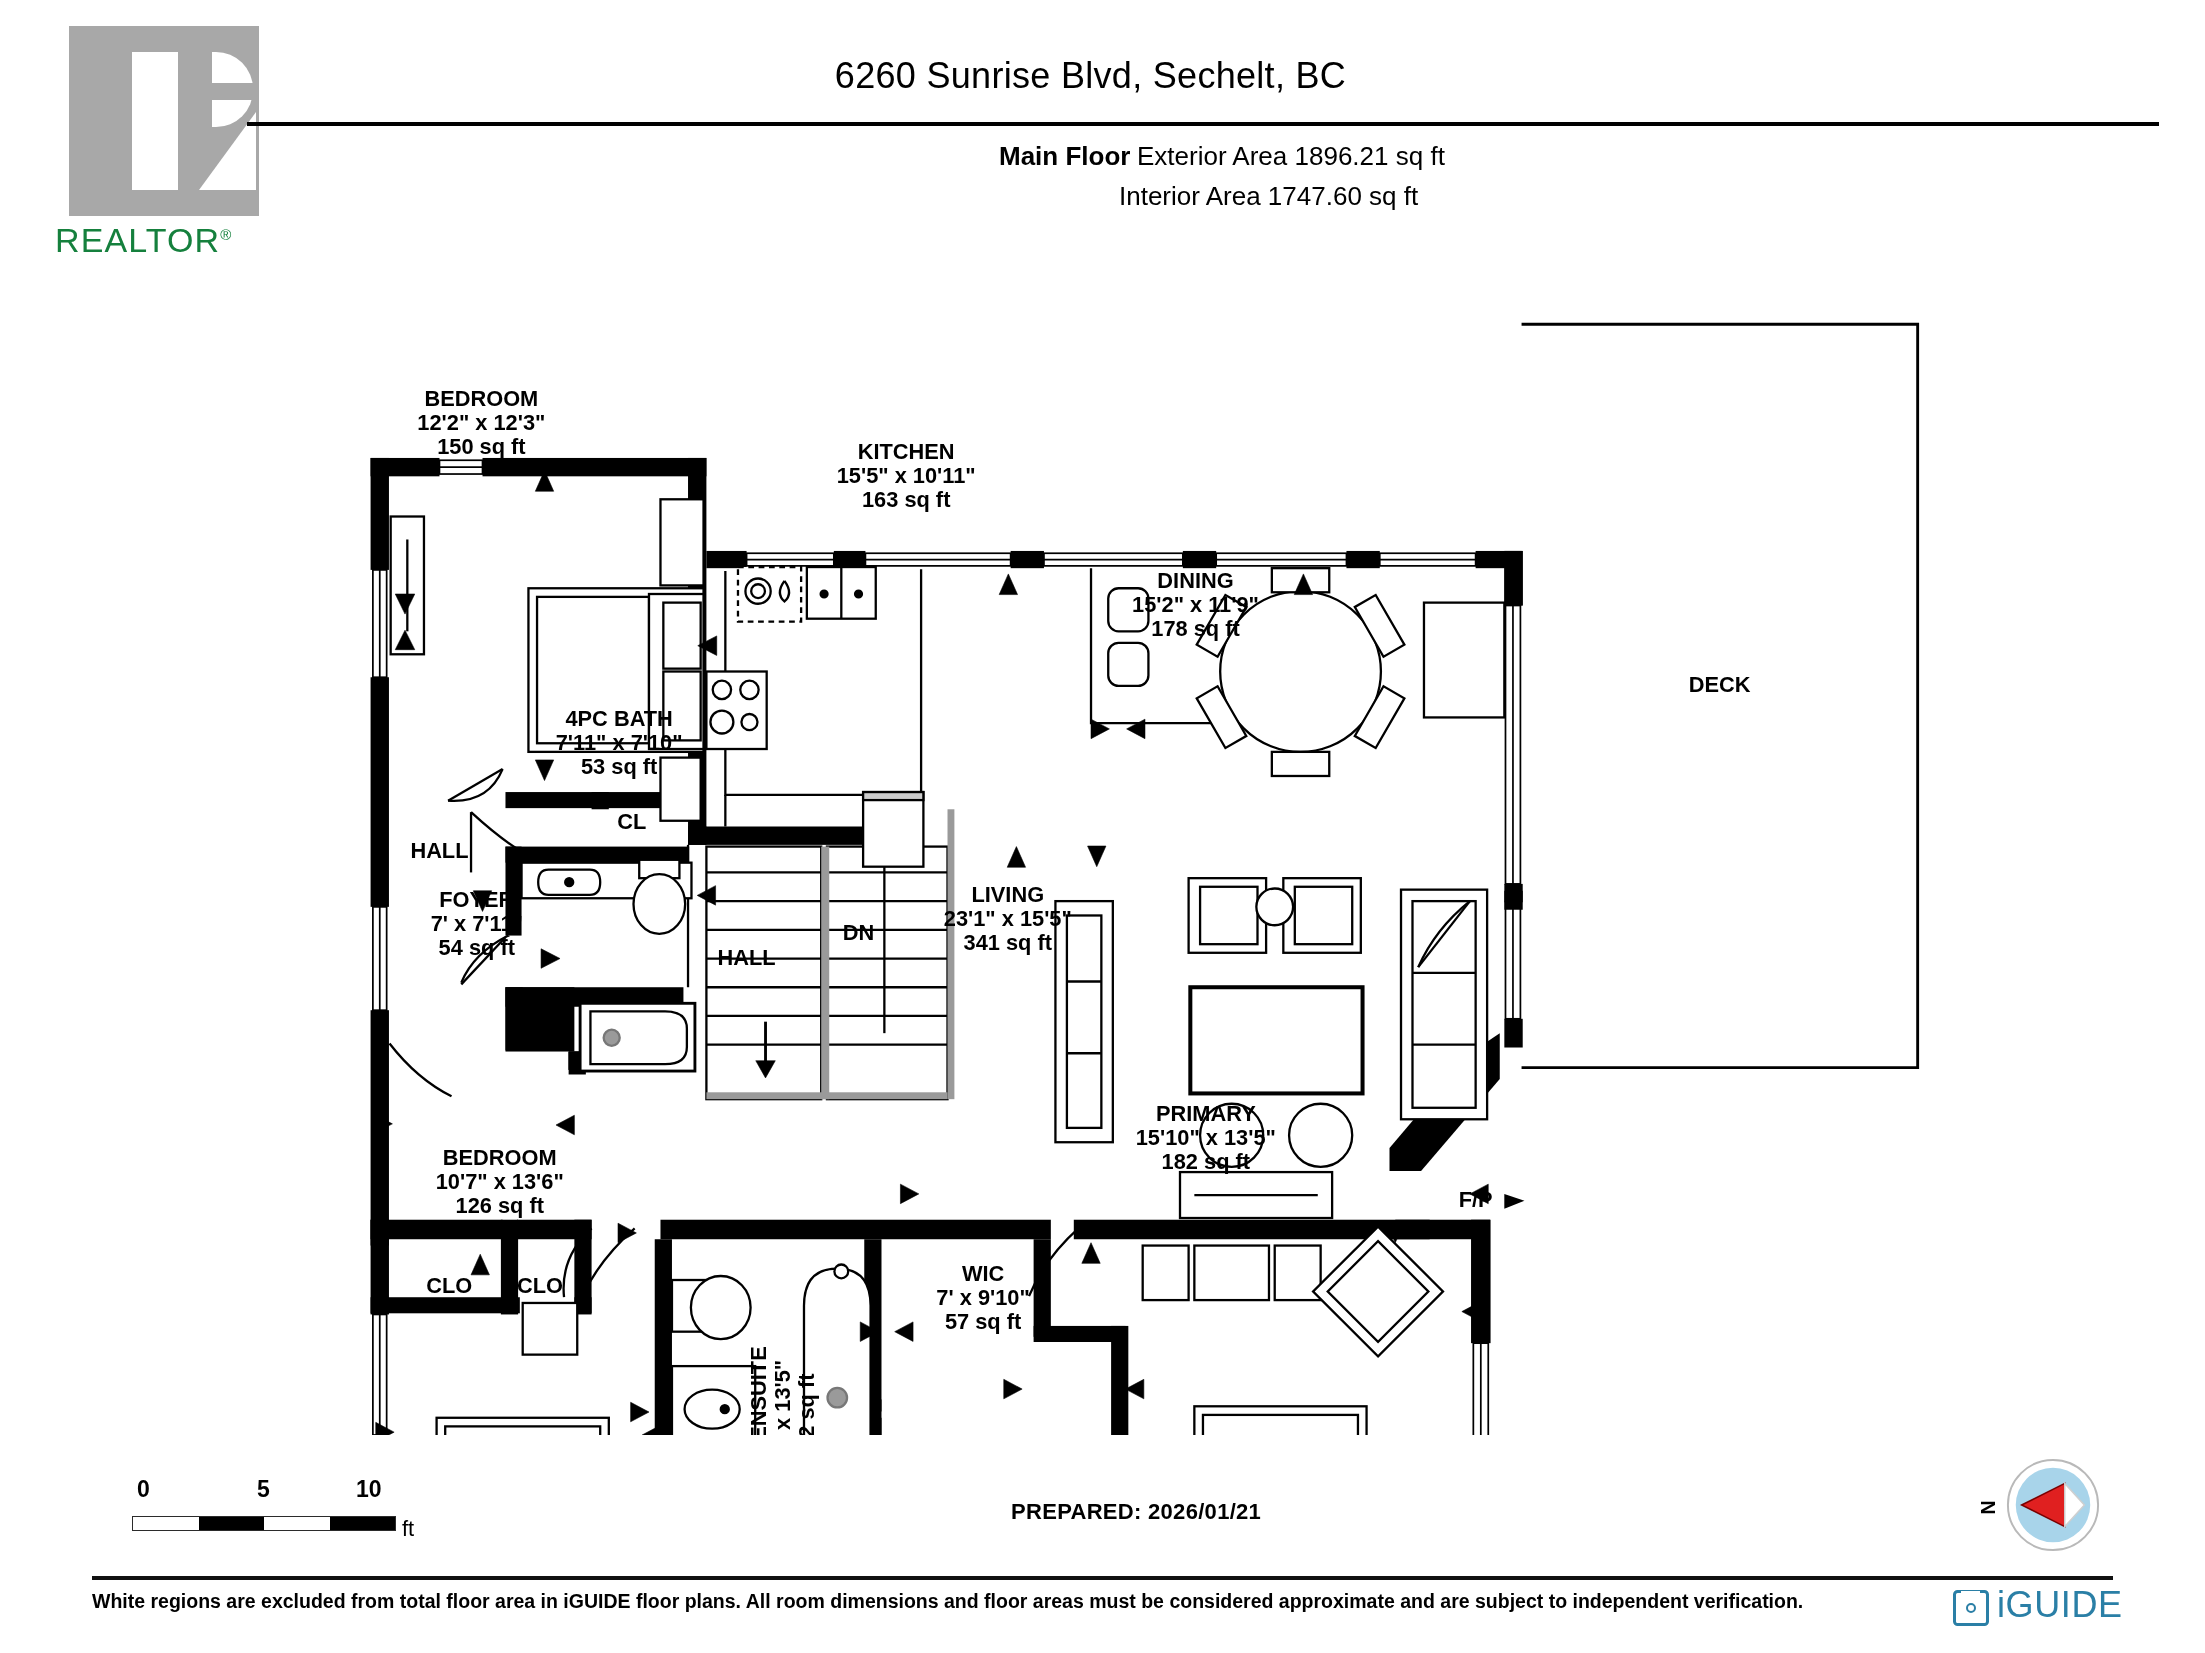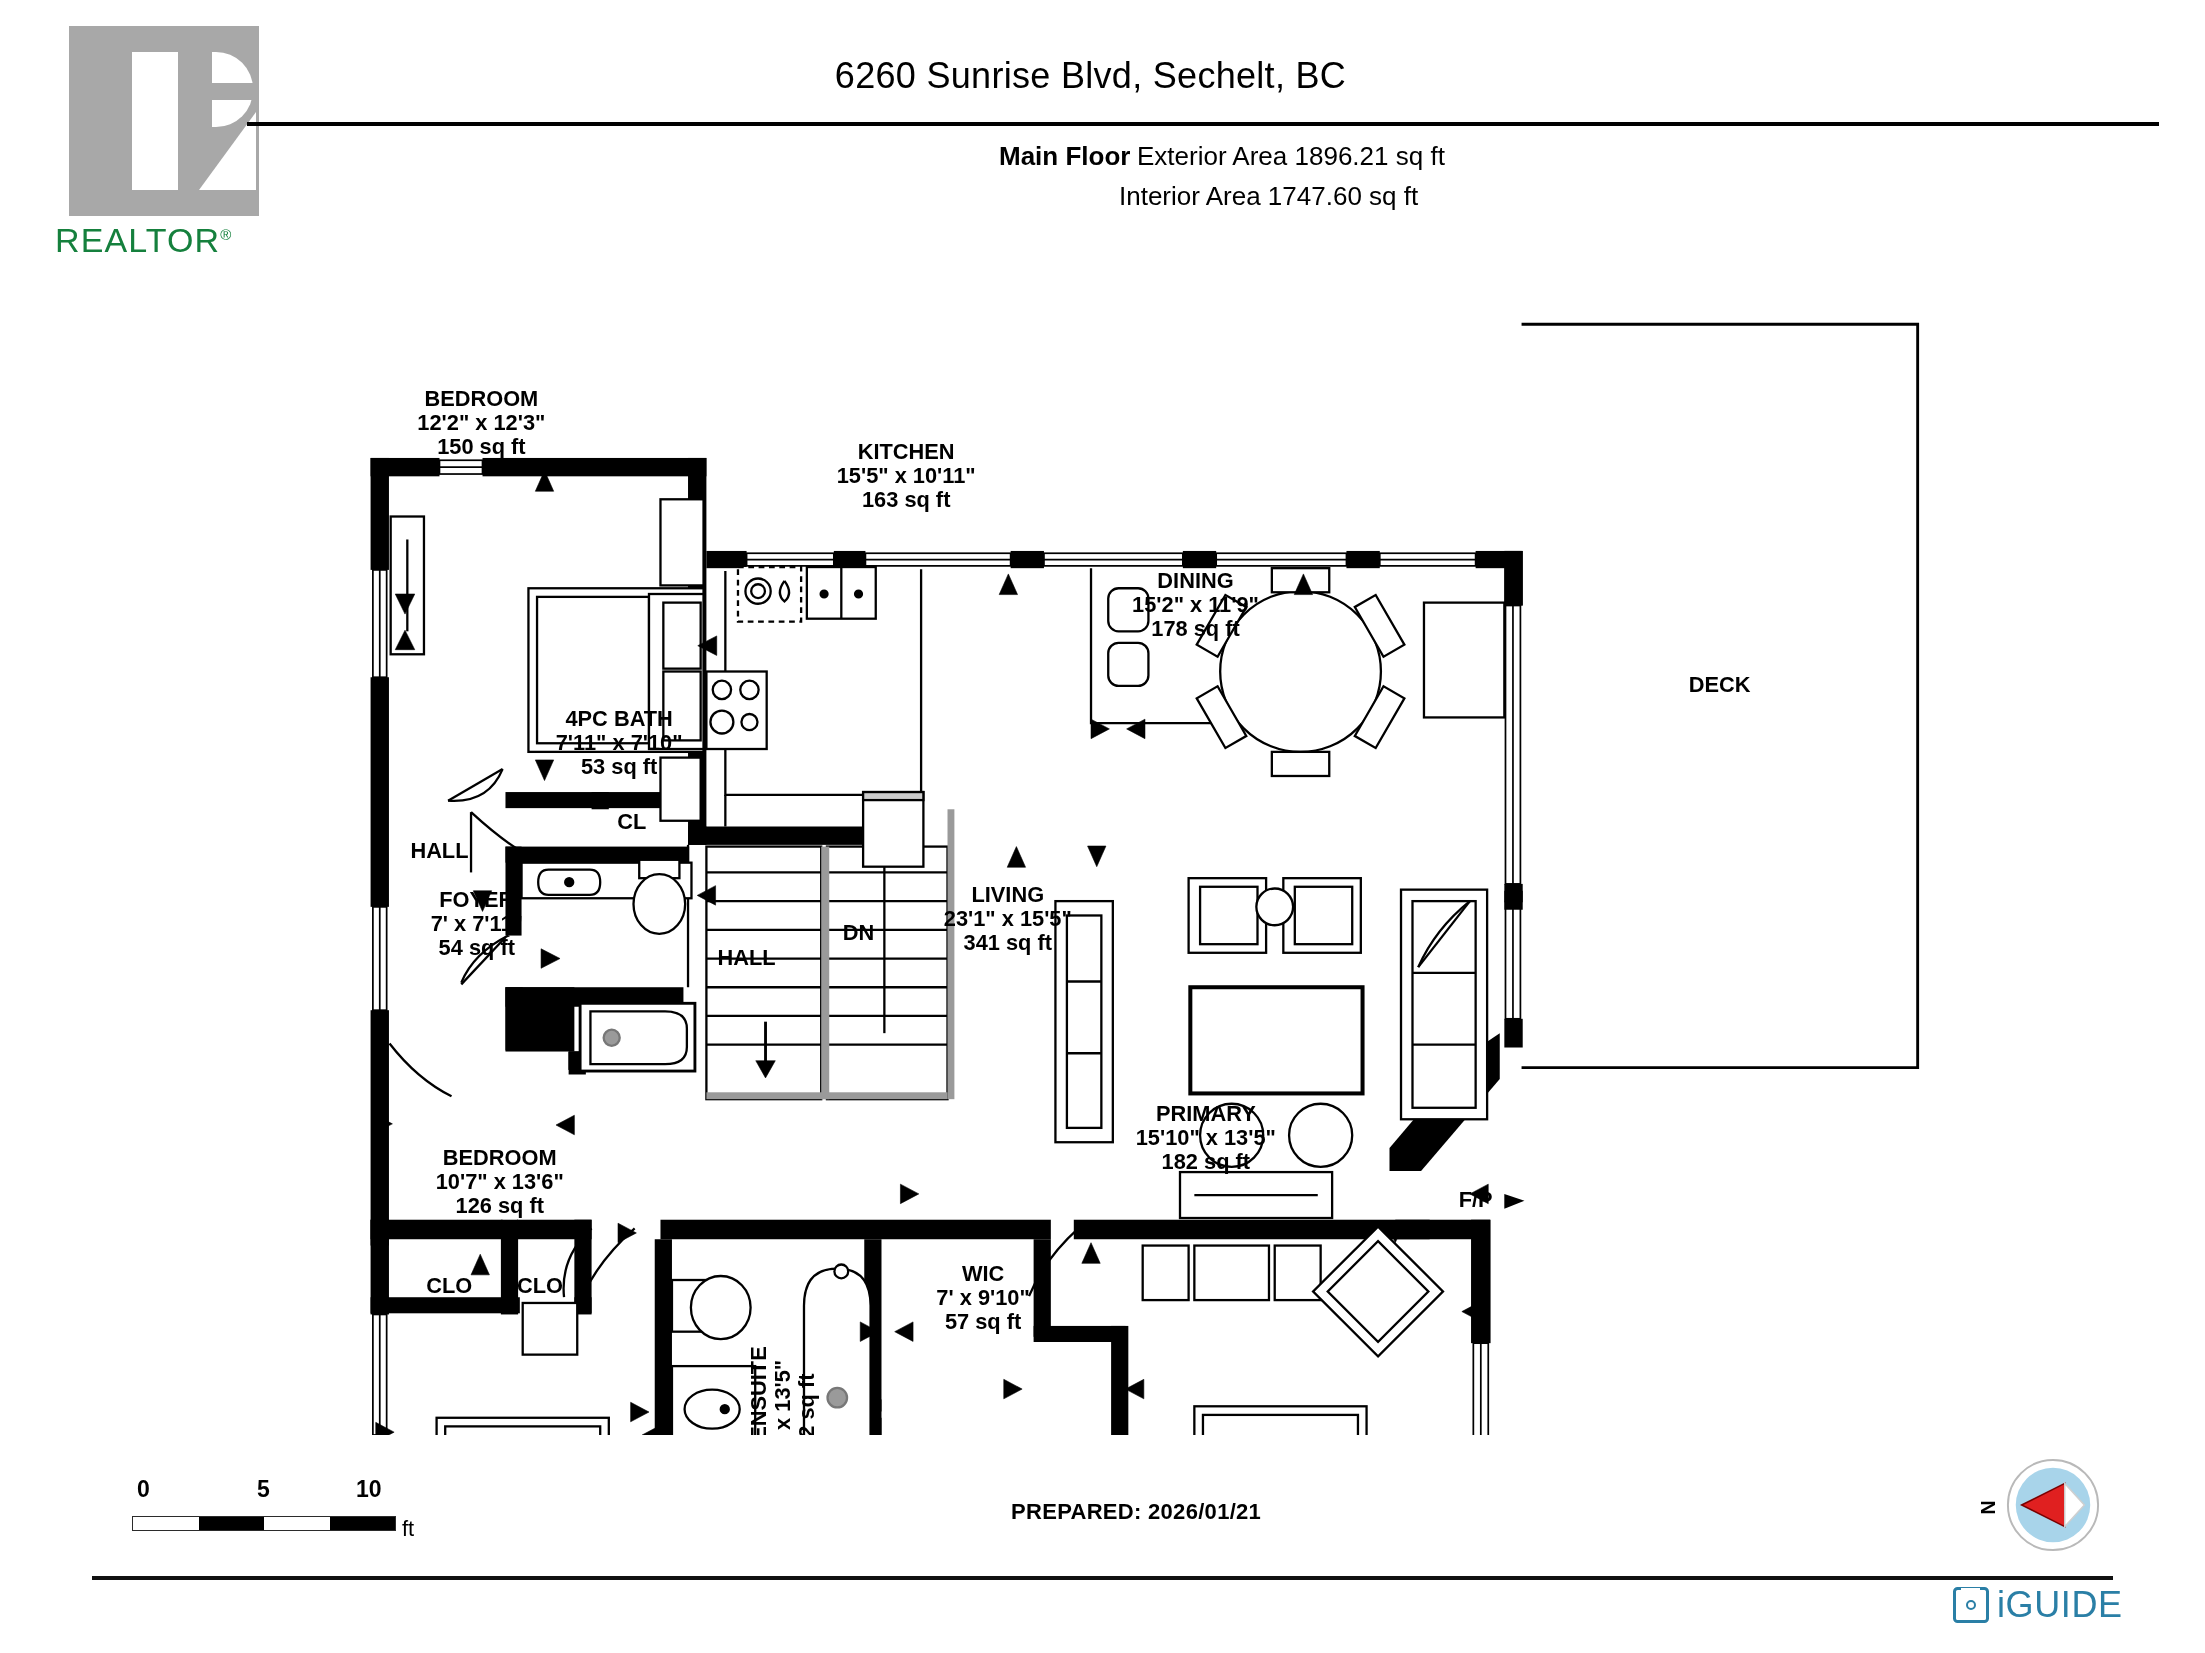--- a/index.html
+++ b/index.html
@@ -41,21 +41,21 @@
 
   .prepared{position:absolute;left:1011px;top:1499px;font-size:22px;font-weight:bold;letter-spacing:0.3px;text-align:right;}
 
   .compass{position:absolute;left:2004px;top:1456px;width:98px;height:98px;}
   .compass-n{position:absolute;left:1981px;top:1496px;font-size:19.5px;font-weight:bold;
              transform:rotate(-90deg);transform-origin:center;}
 
   .rule-bot{position:absolute;left:92px;top:1576px;width:2021px;height:4px;background:#111;}
   .disclaimer{position:absolute;left:92px;top:1590px;width:1838px;font-size:19.5px;font-weight:bold;}
 
-  .iguide{position:absolute;left:1953px;top:1584px;display:flex;align-items:center;gap:8px;}
+  .iguide{position:absolute;left:1953px;top:1584px;display:flex;align-items:flex-end;gap:8px;}
   .ig-mark{width:36px;height:36px;border:3.4px solid #2a7fa6;border-radius:4.6px;position:relative;box-sizing:border-box;}
   .ig-mark:before{content:"";position:absolute;left:50%;top:50%;width:10.3px;height:10.3px;margin:-5.2px 0 0 -5.2px;
                   border:2.9px solid #2a7fa6;border-radius:50%;box-sizing:border-box;}
   .ig-mark:after{content:"";position:absolute;left:4.6px;top:-1.7px;width:19.5px;height:5.7px;background:#fff;}
   .ig-text{font-size:36px;color:#2a7fa6;letter-spacing:0.6px;font-weight:400;}
 </style>
 </head>
 <body>
 
 <div id="sheet">
@@ -510,20 +510,21 @@
 
   <svg class="compass" viewBox="0 0 100 100">
     <circle cx="50" cy="50" r="46" fill="#fff" stroke="#b9b9b9" stroke-width="2"></circle>
     <circle cx="50" cy="50" r="38" fill="#a8d4ea"></circle>
     <polygon points="18,50 62,28 62,72" fill="#e02020" stroke="#7a0000" stroke-width="1.5"></polygon>
     <polygon points="82,50 62,28 62,72" fill="#ffffff" stroke="#cfcfcf" stroke-width="1.5"></polygon>
   </svg>
   <div class="compass-n">N</div>
 
   <div class="rule-bot"></div>
+  <div class="disclaimer">White regions are excluded from total floor area in iGUIDE floor plans. All room dimensions and floor areas must be considered approximate and are subject to independent verification.</div>
 
   <div class="iguide">
     <span class="ig-mark"></span>
     <span class="ig-text">iGUIDE</span>
   </div>
 
 </div>
 
 
 </body></html>

